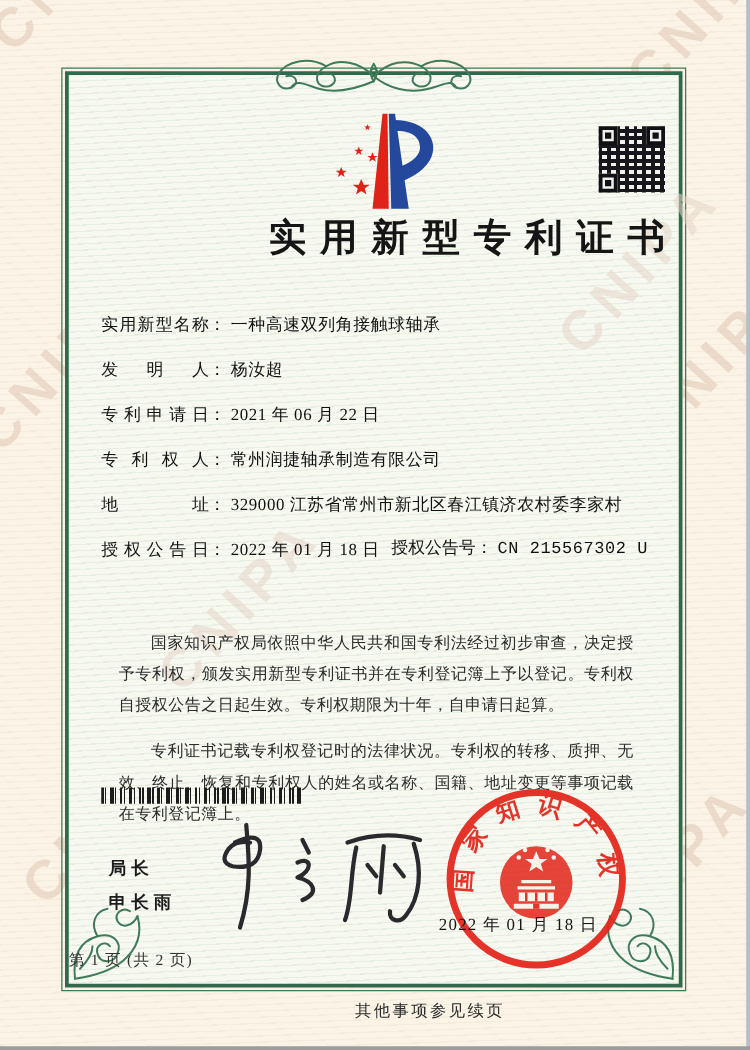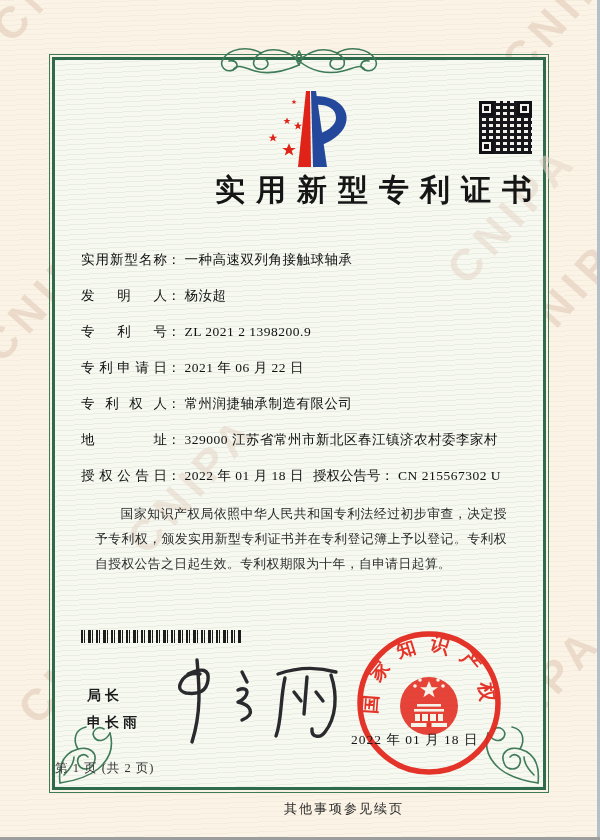--- a/index.html
+++ b/index.html
@@ -32,21 +32,21 @@
   .qr i{position:absolute;width:15px;height:15px;box-sizing:border-box;border:3px solid #101015;background:#f2f0ea;}
   .qr i::after{content:"";position:absolute;left:2px;top:2px;width:5px;height:5px;background:#101015;}
   .qr .tl{left:0;top:0;} .qr .tr{right:0;top:0;} .qr .bl{left:0;bottom:0;}
   .title{position:absolute;left:0;top:110px;width:100%;text-align:right;margin:0;
     font-size:30px;font-weight:700;letter-spacing:11px;padding-left:6px;box-sizing:border-box;color:#151515;}
   .rows{position:absolute;left:26px;right:22px;top:189px;font-size:13.5px;color:#111;}
   .row{line-height:22px;margin-bottom:14px;position:relative;white-space:nowrap;}
   .lab{display:inline-block;width:86px;text-align:justify;text-align-last:justify;vertical-align:bottom;}
   .colon{padding-right:4px;}
   .val{letter-spacing:.5px;}
-  .pair2{position:absolute;left:232px;top:0;}
+  .pair2{position:absolute;left:232px;top:0;font-family:Liberation Mono, monospace;}
   .paras{position:absolute;left:28px;right:24px;top:430px;font-size:12.8px;line-height:25px;color:#2b2b2b;text-align:justify;}
   .paras p{margin:12px;text-indent:2em;letter-spacing:.4px;}
   .barcode{position:absolute;left:26px;top:570px;width:160px;height:13px;background:
     repeating-linear-gradient(90deg,#1c1c1c 0 2px,rgba(0,0,0,0) 2px 3px,#1c1c1c 3px 4px,rgba(0,0,0,0) 4px 7px,#1c1c1c 7px 10px,rgba(0,0,0,0) 10px 11px,#1c1c1c 11px 12px,rgba(0,0,0,0) 12px 15px);}
   .director{position:absolute;left:32px;top:622px;font-size:14px;font-weight:600;letter-spacing:4px;color:#1c1c1c;line-height:27px;}
   .signature{position:absolute;left:103px;top:592px;width:205px;height:95px;}
   .seal{position:absolute;left:299px;top:568px;width:150px;height:150px;opacity:.93;}
   .seal-date{position:absolute;left:296px;top:671px;font-size:13.5px;letter-spacing:1px;color:#161616;white-space:nowrap;}
   .page-ind{position:absolute;left:0;top:700px;width:100%;font-size:12.5px;letter-spacing:1px;color:#333;}
   .footer-note{position:absolute;left:0;top:800px;width:100%;text-align:center;font-size:13px;letter-spacing:2px;color:#2b2b2b;padding-left:44px;}
@@ -127,39 +127,37 @@
   <h1 class="title">实用新型专利证书</h1>
 
   <div class="rows">
     <div class="row">
       <span class="lab">实用新型名称</span><span class="colon">：</span><span class="val">一种高速双列角接触球轴承</span>
     </div>
     <div class="row">
       <span class="lab">发明人</span><span class="colon">：</span><span class="val">杨汝超</span>
     </div>
     <div class="row">
-      <span class="lab">专利号</span><span class="colon">：</span><span class="val">ZL 2021 2 1398200.9</span>
-    </div>
-    <div class="row">
       <span class="lab">专利申请日</span><span class="colon">：</span><span class="val">2021 年 06 月 22 日</span>
     </div>
     <div class="row">
       <span class="lab">专利权人</span><span class="colon">：</span><span class="val">常州润捷轴承制造有限公司</span>
     </div>
     <div class="row">
       <span class="lab">地址</span><span class="colon">：</span><span class="val">329000 江苏省常州市新北区春江镇济农村委李家村</span>
     </div>
     <div class="row">
       <span class="lab">授权公告日</span><span class="colon">：</span><span class="val">2022 年 01 月 18 日</span>
       <span class="pair2"><span>授权公告号</span><span class="colon">：</span><span class="val">CN 215567302 U</span></span>
     </div>
   </div>
 
   <div class="paras">
     <p>国家知识产权局依照中华人民共和国专利法经过初步审查，决定授予专利权，颁发实用新型专利证书并在专利登记簿上予以登记。专利权自授权公告之日起生效。专利权期限为十年，自申请日起算。</p>
+    <p>专利证书记载专利权登记时的法律状况。专利权的转移、质押、无效、终止、恢复和专利权人的姓名或名称、国籍、地址变更等事项记载在专利登记簿上。</p>
   </div>
 
   <div class="barcode"></div>
 
   <div class="director">
     <div>局长</div>
     <div>申长雨</div>
   </div>
 
   <svg class="signature" viewBox="0 0 205 95">

